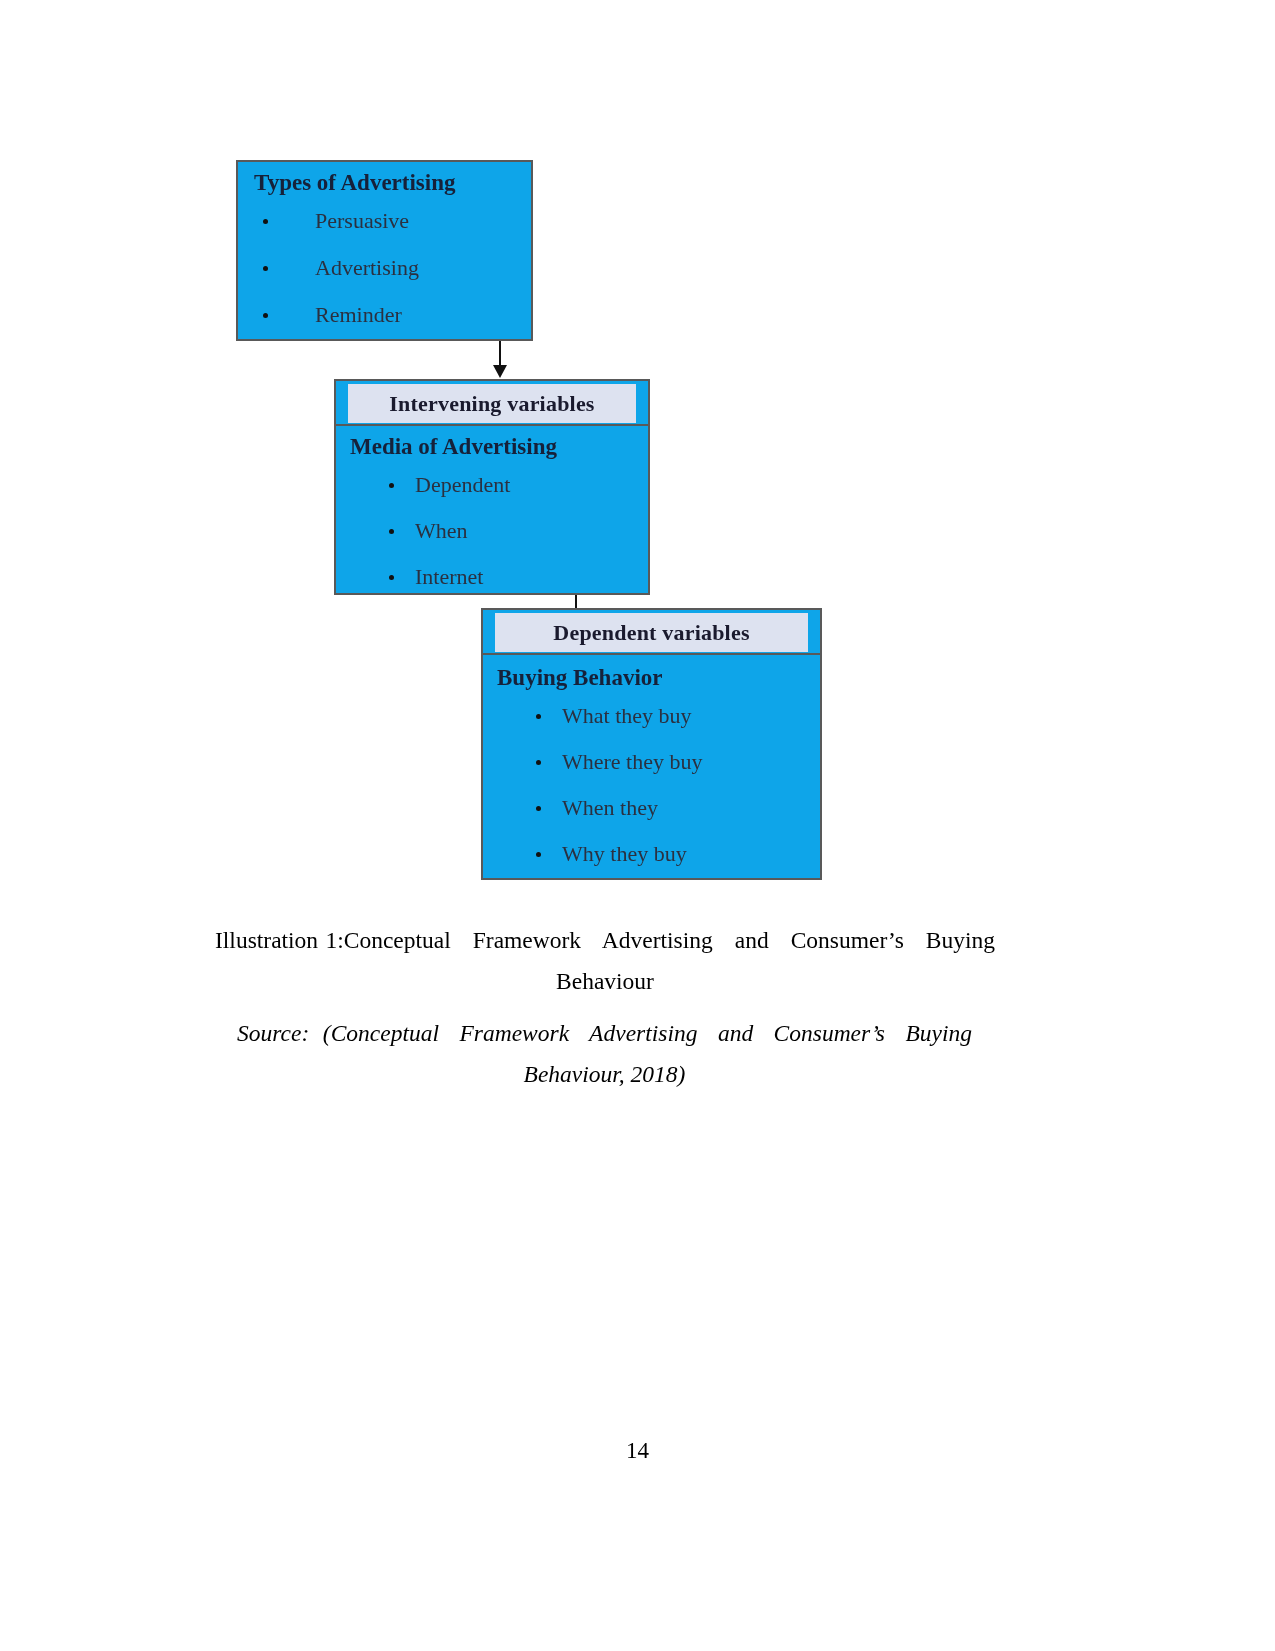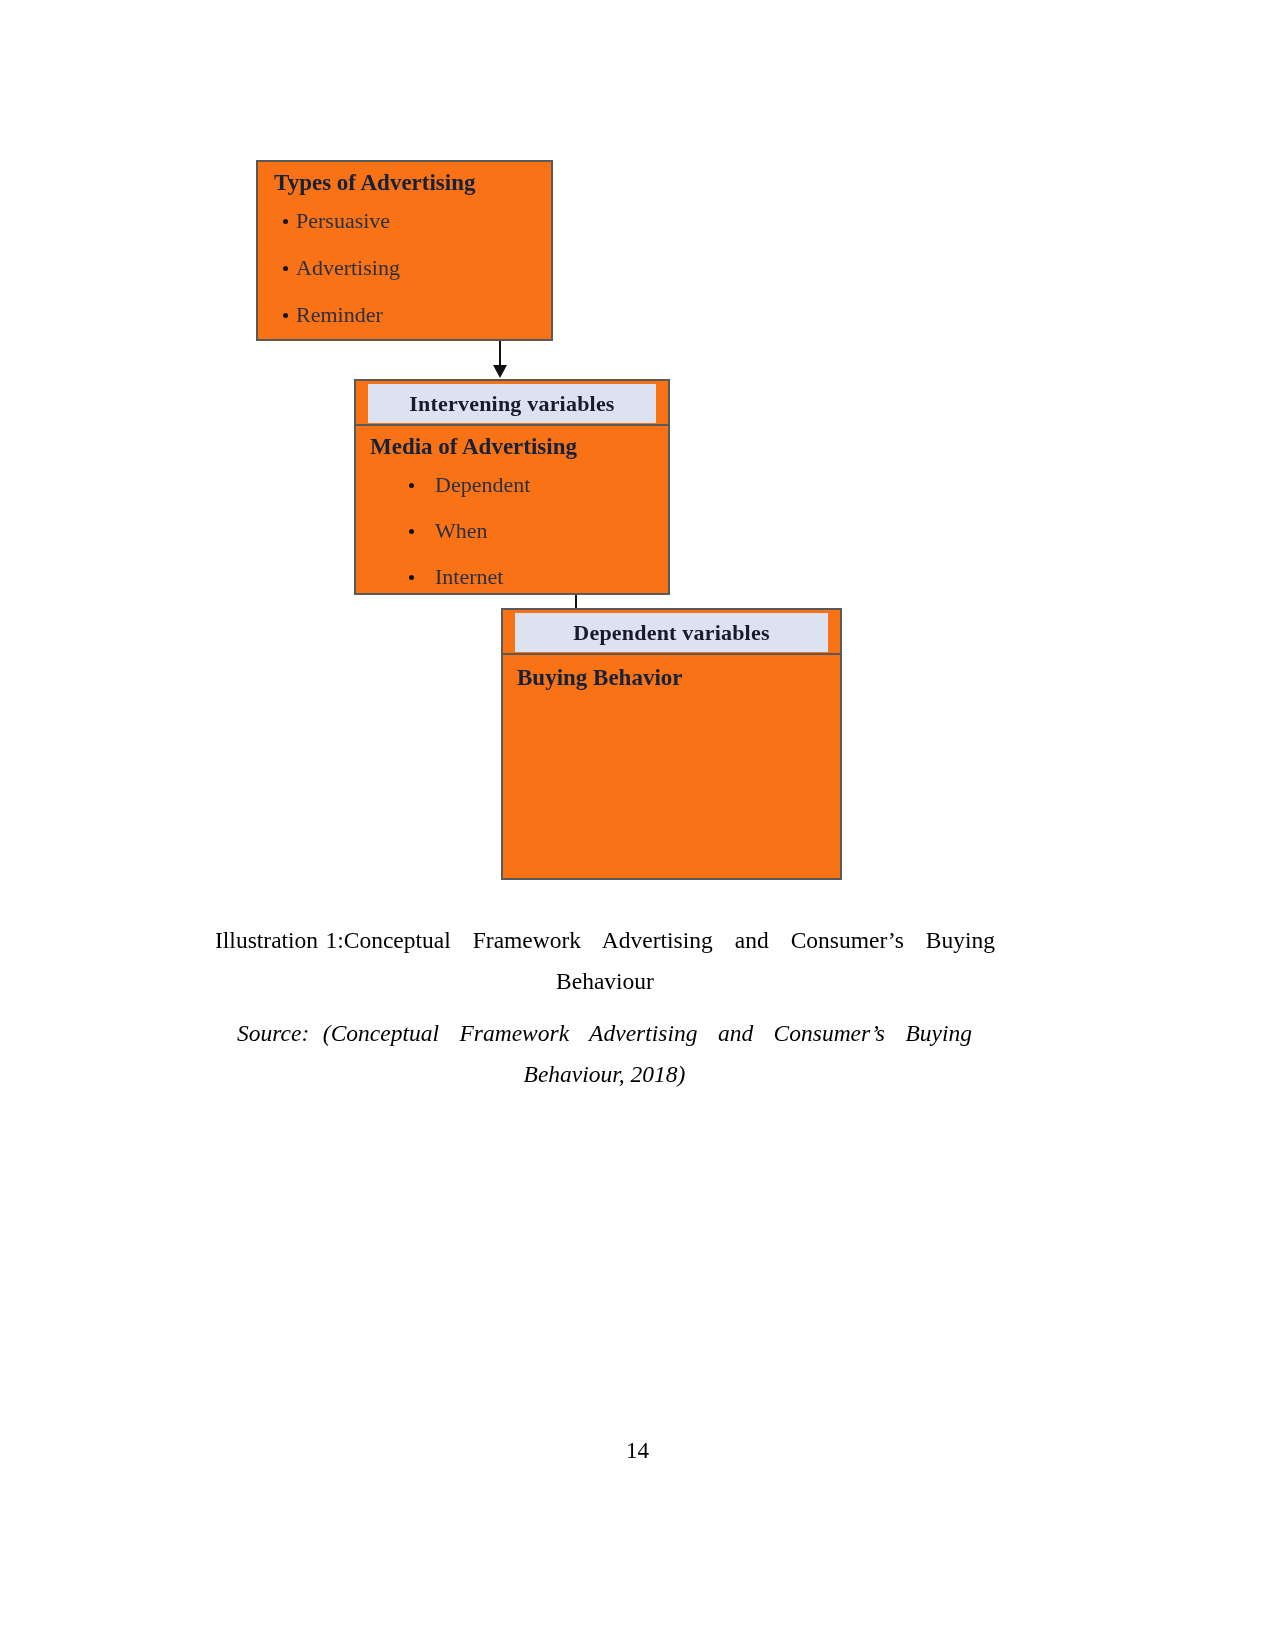--- a/index.html
+++ b/index.html
@@ -26,24 +26,23 @@
     position: absolute;
     left: 0;
     top: 0;
     width: 1275px;
     height: 900px;
   }
 
   .flow-box {
     position: absolute;
     box-sizing: border-box;
-    background: #f97316;
+    background: #0ea5e9;
     border: 2px solid #595959;
     overflow: hidden;
-    margin-left: 20px;
   }
 
   
   #box-types {
     left: 236px;
     top: 160px;
     width: 297px;
     height: 181px;
   }
 
@@ -121,21 +120,21 @@
     position: absolute;
     width: 5px;
     height: 5px;
     background: #111;
     border-radius: 50%;
     top: 9px;
   }
 
   
   #list-types { margin-top: 14px; }
-  #list-types li { padding-left: 38px; margin-bottom: 25px; }
+  #list-types li { padding-left: 77px; margin-bottom: 25px; }
   #list-types li .dot { left: 25px; }
 
   
   #list-media { margin-top: 14px; }
   #list-media li { padding-left: 79px; margin-bottom: 24px; }
   #list-media li .dot { left: 53px; }
 
   
   #list-buying { margin-top: 14px; }
   #list-buying li { padding-left: 79px; margin-bottom: 24px; }
@@ -248,20 +247,26 @@
       <div class="head"></div>
     </div>
 
     <div class="flow-box" id="box-dependent">
       <div class="band-wrap">
         <div class="band-fill"></div>
         <div class="band-rule"></div>
         <span class="band-text">Dependent variables</span>
       </div>
       <div class="box-heading">Buying Behavior</div>
+      <ul class="bullets" id="list-buying">
+        <li><span class="dot"></span><span>What they buy</span></li>
+        <li><span class="dot"></span><span>Where they buy</span></li>
+        <li><span class="dot"></span><span>When they</span></li>
+        <li><span class="dot"></span><span>Why they buy</span></li>
+      </ul>
     </div>
 
   </div>
 
   <div class="caption-block" id="caption-illustration">
     <div class="just-line"><span class="ital">Illustration 1:</span><span>Conceptual   Framework   Advertising   and   Consumer’s   Buying</span></div>
     <div class="center-line">Behaviour</div>
   </div>
 
   <div class="caption-block" id="caption-source">

